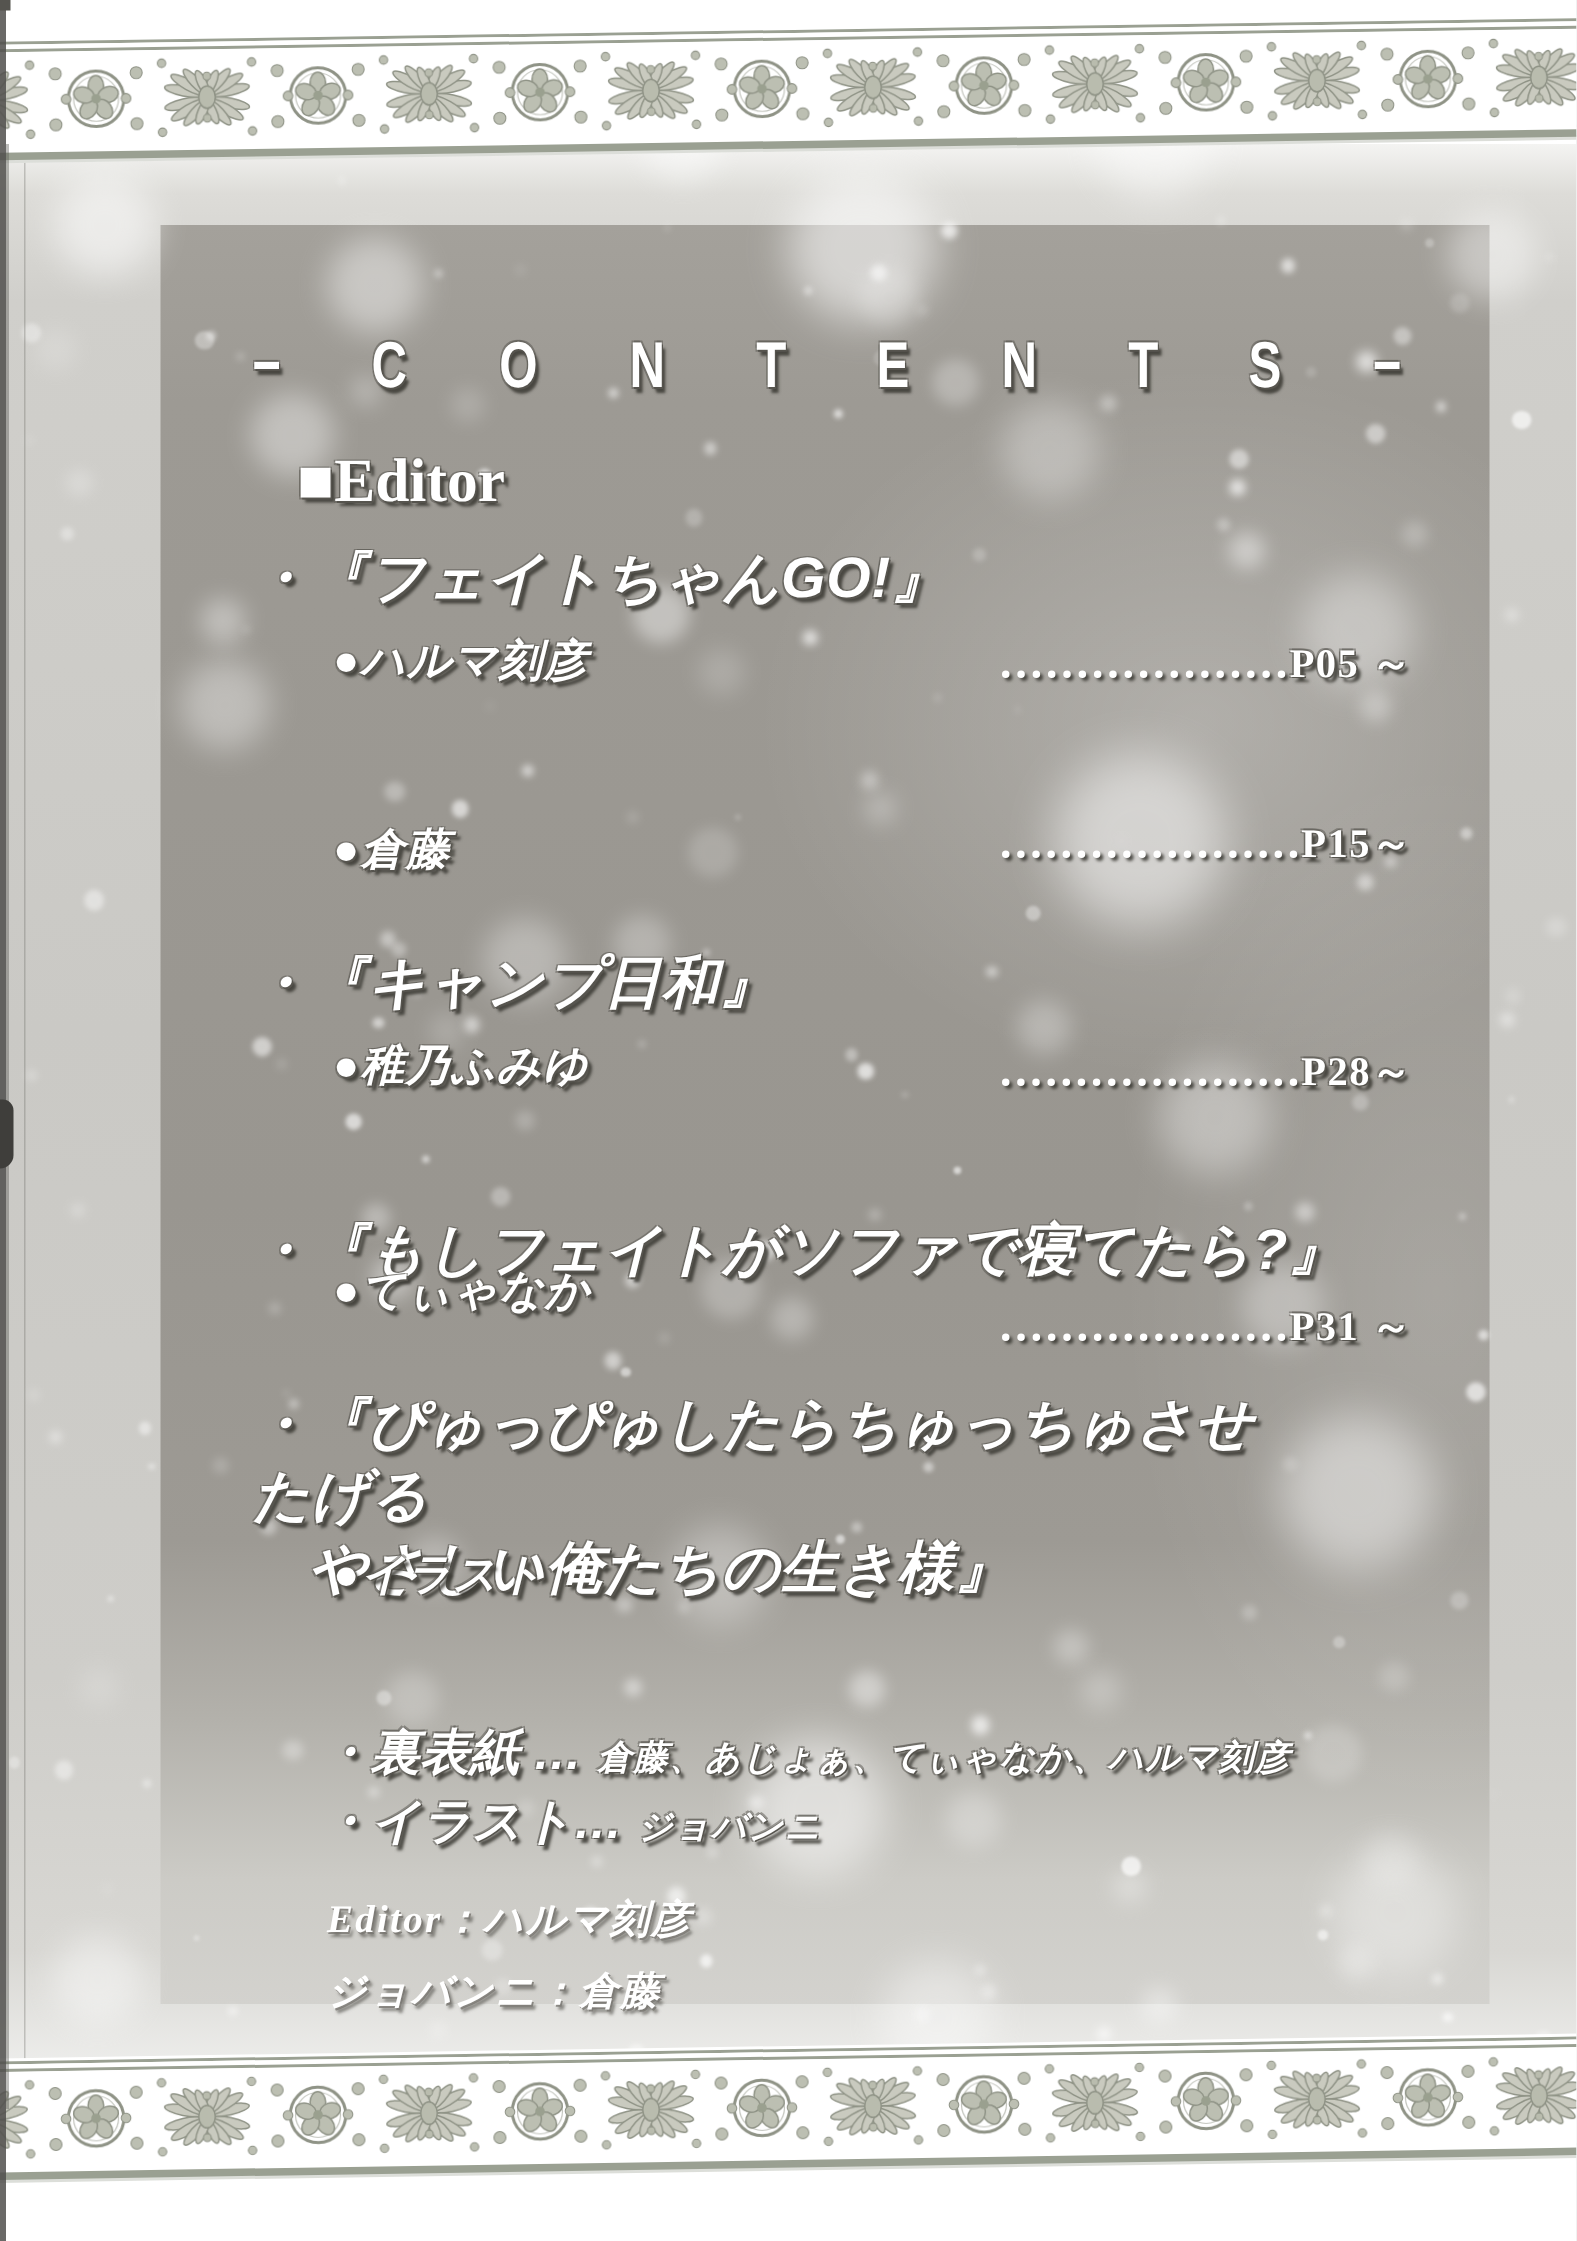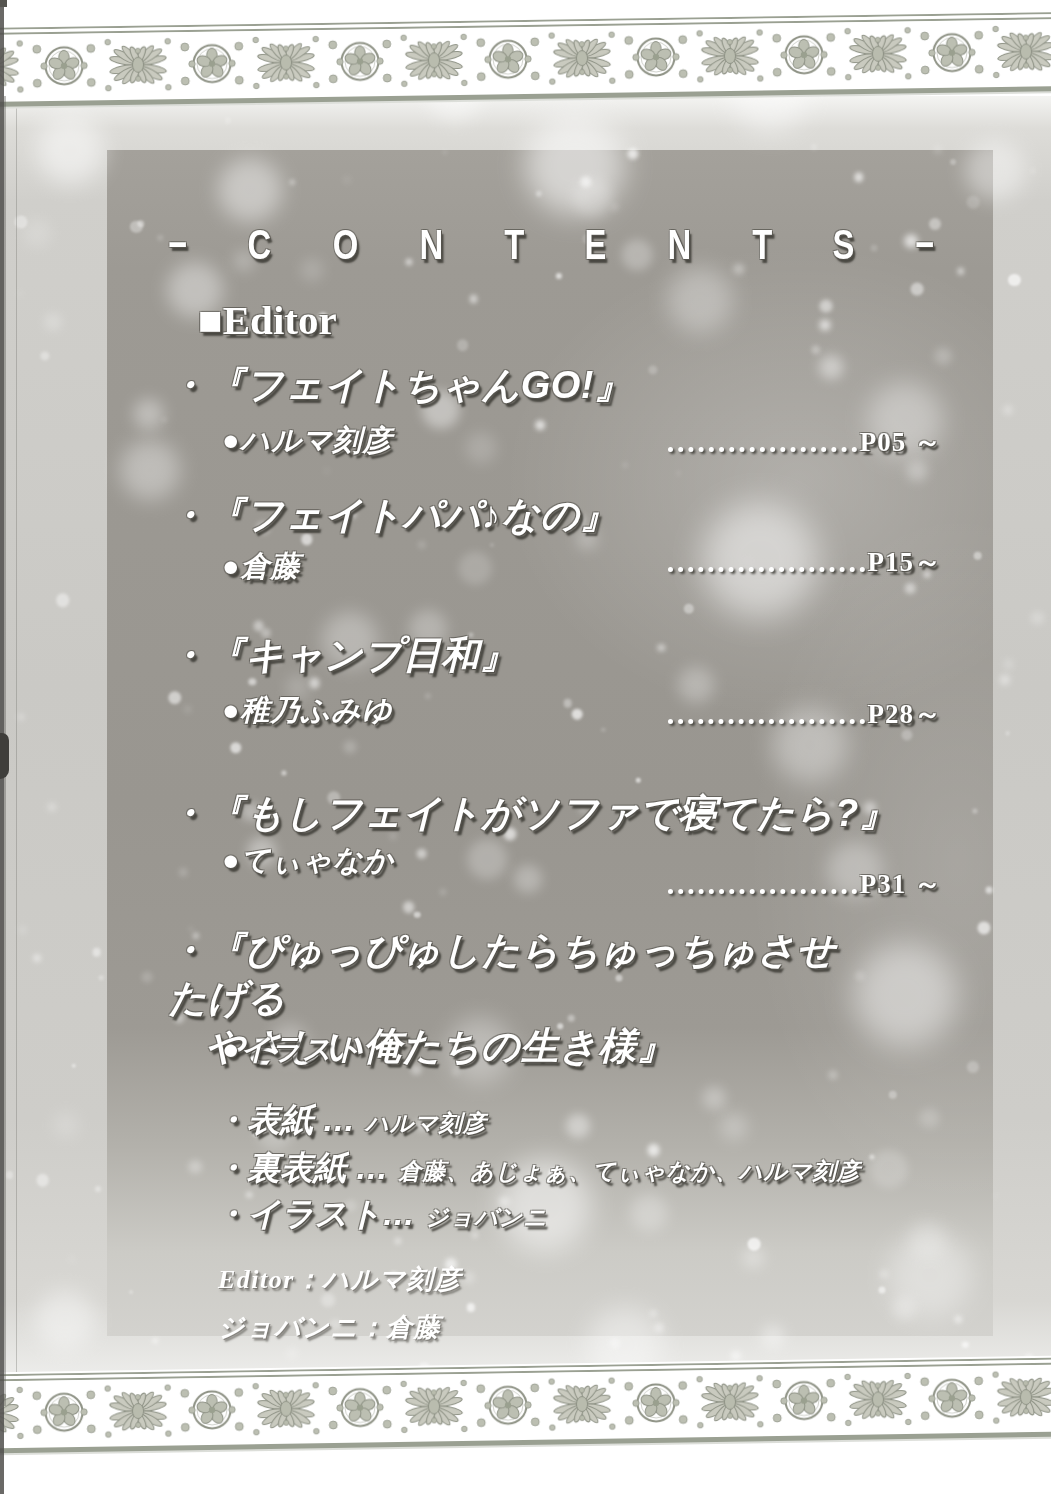--- a/index.html
+++ b/index.html
@@ -60,21 +60,21 @@
     font-weight:700; font-size:40px;
   }
   .contents-row span{display:inline-block; transform:scaleX(.82) scaleY(1.08);}
   .comics-header{left:198px; top:296px; font-family:"Liberation Serif",serif; font-weight:700; font-size:41px;}
 
   .entry-title{font-style:italic; font-weight:700; font-size:38px; letter-spacing:.5px;}
   .author{font-style:italic; font-weight:700; font-size:29px; letter-spacing:1px;}
   .t1{left:168px; top:360px;} .a1{left:222px; top:421px;}
   .t2{left:168px; top:490px;} .a2{left:222px; top:547px;}
   .t3{left:168px; top:630px;} .a3{left:222px; top:691px;}
-  .t4{left:168px; top:788px;} .a4{left:222px; top:841px;}
+  .t4{left:168px; top:808px;} .a4{left:222px; top:841px;}
   .t5{left:168px; top:926px; white-space:normal; width:700px; line-height:48px;}
   .t5 .line2{padding-left:38px;}
   .a5{left:222px; top:1030px;}
 
   .leader{display:flex; align-items:flex-end; width:274px; left:668px;}
   .leader .dots{flex:1; height:0; border-bottom:5px dotted #ffffff; margin-bottom:8px;
     filter:drop-shadow(2px 2.5px 1px rgba(58,56,51,.85));}
   .leader .pg{font-family:"Liberation Serif",serif; font-weight:700; font-size:27px; margin-left:3px; letter-spacing:1px;}
   .l1{top:424px;} .l2{top:544px;} .l3{top:696px;} .l4{top:866px;} .l5{top:981px;}
 
@@ -424,21 +424,20 @@
 
   <div class="txt shadowed comics-header">■Editor</div>
 
   <div class="txt shadowed entry-title t1">・『フェイトちゃんGO!』</div>
   <div class="txt shadowed author a1">●ハルマ刻彦</div>
   <div class="txt shadowed leader l1">
     <div class="dots"></div>
     <span class="pg">P05 ～</span>
   </div>
 
-  <div class="txt shadowed entry-title t2">・『フェイトパパ♪なの』</div>
   <div class="txt shadowed author a2">●倉藤</div>
   <div class="txt shadowed leader l2">
     <div class="dots"></div>
     <span class="pg">P15～</span>
   </div>
 
   <div class="txt shadowed entry-title t3">・『キャンプ日和』</div>
   <div class="txt shadowed author a3">●稚乃ふみゆ</div>
   <div class="txt shadowed leader l3">
     <div class="dots"></div>
@@ -451,23 +450,20 @@
     <div class="dots"></div>
     <span class="pg">P31 ～</span>
   </div>
 
   <div class="txt shadowed entry-title t5">
     <span>・『ぴゅっぴゅしたらちゅっちゅさせたげる</span><br>
     <span class="line2">やさしい俺たちの生き様』</span>
   </div>
   <div class="txt shadowed author a5">●イラスト</div>
 
-  <div class="txt shadowed credit-line c1">
-    <span>・表紙 …</span><span class="val">ハルマ刻彦</span>
-  </div>
   <div class="txt shadowed credit-line c2">
     <span>・裏表紙 …</span><span class="val">倉藤、あじょぁ、てぃゃなか、ハルマ刻彦</span>
   </div>
   <div class="txt shadowed credit-line c3">
     <span>・イラスト…</span><span class="val">ジョバンニ</span>
   </div>
 
   <div class="txt staff-line s1">Editor：ハルマ刻彦</div>
   <div class="txt staff-line s2">ジョバンニ：倉藤</div>
 

